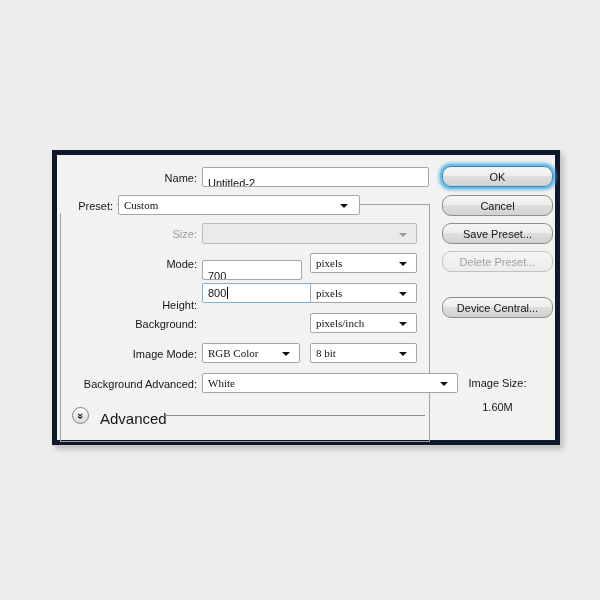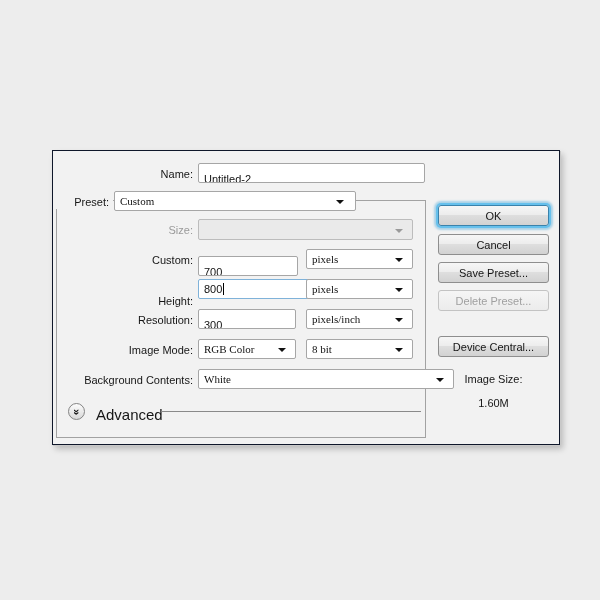--- a/index.html
+++ b/index.html
@@ -7,21 +7,21 @@
     width:600px;height:600px;
     background:#ededed;
     font-family:"Liberation Sans",sans-serif;
     position:relative;
     overflow:hidden;
     -webkit-font-smoothing:antialiased;
   }
   .dialog{
     position:absolute;left:52px;top:150px;width:508px;height:295px;
     background:#f2f2f2;
-    border:1px solid #0f172a;
+    border:5px solid #0f172a;
     box-shadow:1px 1px 0 #c9c9c9, 3px 4px 6px rgba(0,0,0,.22);
     box-sizing:border-box;
   }
   .lbl{
     position:absolute;font-size:11px;color:#161616;line-height:14px;
     text-align:right;white-space:nowrap;
   }
   .lbl-disabled{color:#9a9a9a}
   .txt{
     position:absolute;height:20px;box-sizing:border-box;
@@ -50,25 +50,25 @@
   }
   .dd-disabled{background:#eaeaea;border-color:#bcbcbc;height:21px}
   .dd-disabled .arr{border-top-color:#9a9a9a;top:9px}
   .groupbox{
     position:absolute;left:3px;top:49px;width:370px;height:238px;
     border:1px solid #a2a2a2;box-sizing:border-box;
   }
   .lbl-on-line{background:#f2f2f2;padding:0 4px}
   .btn{
     position:absolute;width:111px;height:21px;box-sizing:border-box;
-    border:1px solid #8e8e8e;border-radius:3px;
+    border:1px solid #8e8e8e;border-radius:9px;
     background:linear-gradient(#f6f6f6,#ededed 45%,#dedede 50%,#d2d2d2);
     font-size:11px;color:#151515;
     display:flex;align-items:center;justify-content:center;
-    cursor:default;white-space:nowrap;margin-top:43px;
+    cursor:default;white-space:nowrap;
   }
   .btn-default{
     border-color:#3a82ab;
     box-shadow:0 0 0 2px #66c0ec, 0 0 2px 4px rgba(80,170,220,.45);
   }
   .btn-disabled{
     border-color:#c3c3c3;
     background:linear-gradient(#f5f5f5,#ececec);
     color:#a0a0a0;
   }
@@ -101,55 +101,54 @@
     <span class="dd-text">Custom</span>
     <span class="arr" style="right:11px"></span>
   </div>
 
   <span class="lbl lbl-disabled" style="left:0;top:72px;width:140px">Size:</span>
   <div class="dd dd-disabled" style="left:145px;top:68px;width:215px">
     <span class="dd-text"></span>
     <span class="arr"></span>
   </div>
 
-  <span class="lbl" style="left:0;top:102px;width:140px">Custom:</span>
+  <span class="lbl" style="left:0;top:102px;width:140px">Mode:</span>
   <input class="txt" style="left: 145px; top: 98px; width: 100px; margin-top: 7px;" value="700">
   <div class="dd" style="left:253px;top:98px;width:107px">
     <span class="dd-text">pixels</span>
     <span class="arr"></span>
   </div>
 
   <span class="lbl" style="left:0;top:143px;width:140px">Height:</span>
   <div class="txt-like txt-focused" style="left:145px;top:128px;width:118px">
     <span>800</span>
     <span class="caret"></span>
   </div>
   <div class="dd" style="left:253px;top:128px;width:107px">
     <span class="dd-text">pixels</span>
     <span class="arr"></span>
   </div>
 
-  <span class="lbl" style="left:0;top:162px;width:140px">Resolution:</span>
-  <input class="txt" style="left: 145px; top: 158px; width: 98px;" value="300">
+  <span class="lbl" style="left:0;top:162px;width:140px">Background:</span>
   <div class="dd" style="left:253px;top:158px;width:107px">
     <span class="dd-text">pixels/inch</span>
     <span class="arr"></span>
   </div>
 
   <span class="lbl" style="left:0;top:192px;width:140px">Image Mode:</span>
   <div class="dd" style="left:145px;top:188px;width:98px">
     <span class="dd-text">RGB Color</span>
     <span class="arr"></span>
   </div>
   <div class="dd" style="left:253px;top:188px;width:107px">
     <span class="dd-text">8 bit</span>
     <span class="arr"></span>
   </div>
 
-  <span class="lbl" style="left:0;top:222px;width:140px">Background Contents:</span>
+  <span class="lbl" style="left:0;top:222px;width:140px">Background Advanced:</span>
   <div class="dd" style="left:145px;top:218px;width:256px">
     <span class="dd-text">White</span>
     <span class="arr"></span>
   </div>
 
   <div class="adv-btn">
     <span class="adv-chevron">»</span>
   </div>
   <span class="adv-label">Advanced</span>
   <div class="adv-line"></div>

